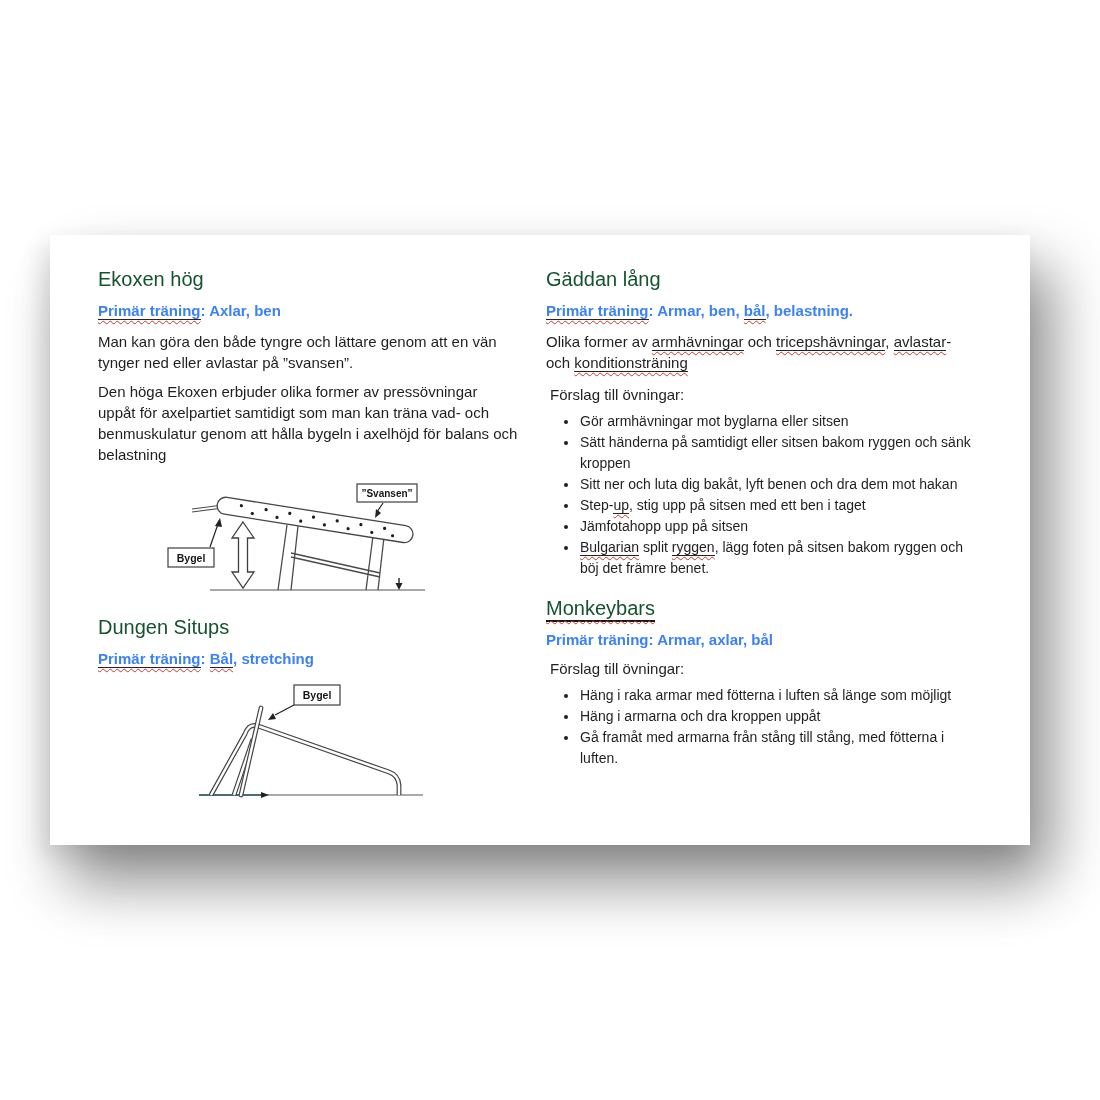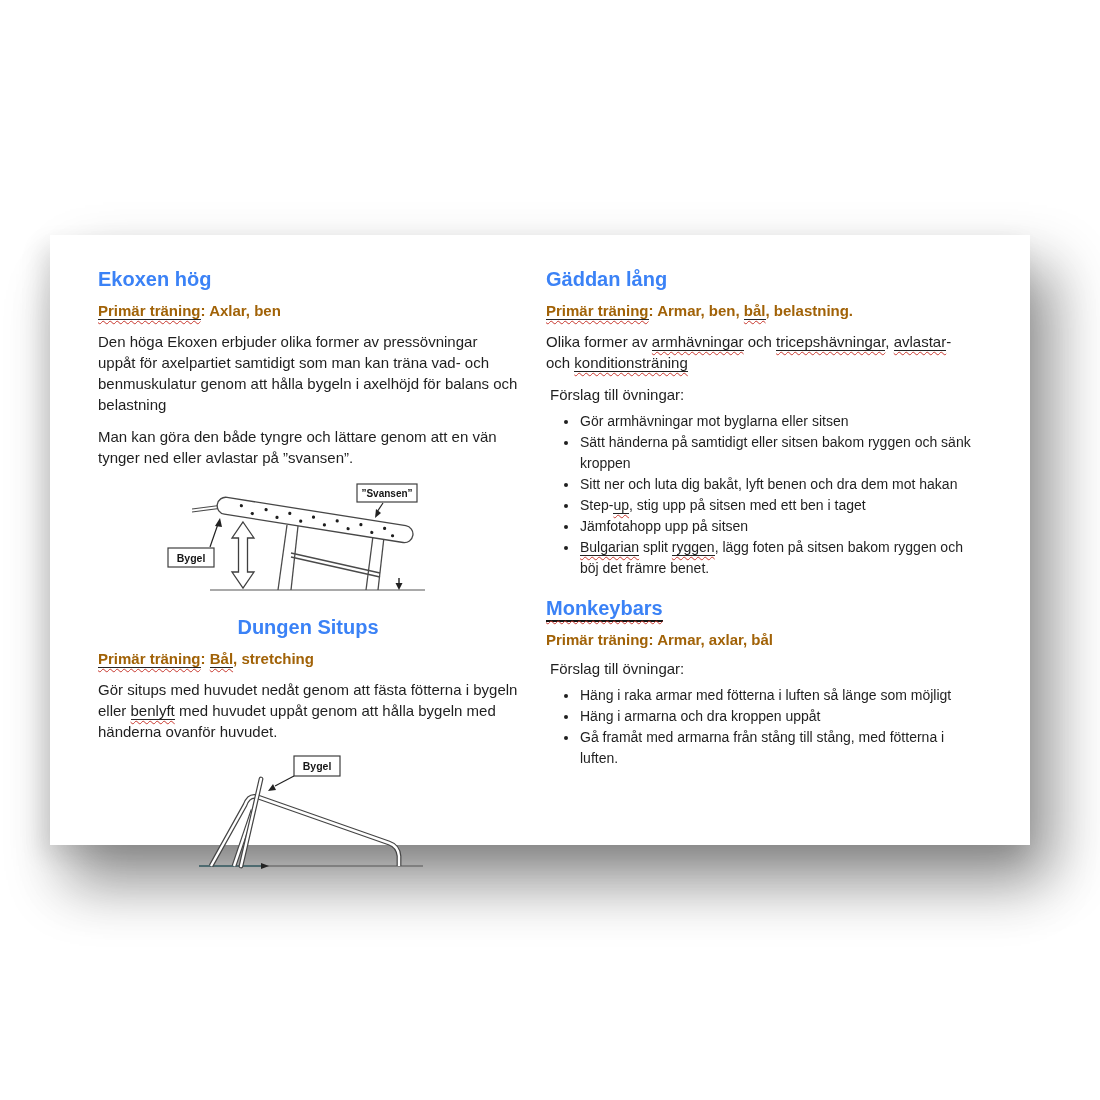--- a/index.html
+++ b/index.html
@@ -11,24 +11,24 @@
   .page{
     position:absolute;left:50px;top:235px;width:980px;height:610px;
     background:#ffffff;box-sizing:border-box;
     padding:33px 0 0 48px;display:flex;
     box-shadow: 26px 30px 55px rgba(0,0,0,0.30),
                 10px 45px 55px rgba(0,0,0,0.20),
                 -8px 10px 22px rgba(0,0,0,0.10);
   }
   .col-left{width:420px;margin-right:28px;flex:none;}
   .col-right{width:426px;flex:none;}
-  h2{font-size:20px;line-height:22px;margin:0 0 10px;color:#3b82f6;font-weight:700;}
-  h2.mt1{margin-top:12px;text-align:center;}
+  h2{font-size:20px;line-height:22px;margin:0 0 10px;color:#14532d;font-weight:400;}
+  h2.mt1{margin-top:12px;}
   h2.mt2{margin-top:18px;}
-  .primar{font-weight:700;font-size:15px;line-height:21px;margin:0 0 10px;color:#a16207;}
+  .primar{font-weight:700;font-size:15px;line-height:21px;margin:0 0 10px;color:#3b82f6;}
   .primar.tight{margin-bottom:8px;}
   p.body{font-size:15px;line-height:21px;margin:0 0 8px;}
   p.body.mb{margin-bottom:11px;}
   .suggest{font-size:15px;line-height:21px;margin:4px;}
   ul{margin:6px 0 0;padding-left:33px;font-size:14px;line-height:21px;}
   li{margin:0;padding-left:1px;}
   
   .usq{
     border-bottom:1px solid #232323;
     text-decoration:underline wavy #c8372d 1px;
@@ -56,22 +56,22 @@
 </head>
 <body>
 
 <div class="page">
 
   <div class="col-left">
 
     <section>
       <h2>Ekoxen hög</h2>
       <p class="primar"><span class="usq">Primär träning</span><span>: Axlar, ben</span></p>
+      <p class="body">Man kan göra den både tyngre och lättare genom att en vän tynger ned eller avlastar på ”svansen”.</p>
       <p class="body mb">Den höga Ekoxen erbjuder olika former av pressövningar uppåt för axelpartiet samtidigt som man kan träna vad- och benmuskulatur genom att hålla bygeln i axelhöjd för balans och belastning</p>
-      <p class="body">Man kan göra den både tyngre och lättare genom att en vän tynger ned eller avlastar på ”svansen”.</p>
 
       <div class="diag diag1">
         <svg width="330" height="128" viewBox="0 0 330 128">
 
           <line x1="80" y1="114" x2="295" y2="114" stroke="#555" stroke-width="1.2"></line>
 
           <g stroke="#4a4a4a" stroke-width="1.3">
             <line x1="157" y1="49" x2="148" y2="114"></line>
             <line x1="168" y1="50" x2="161" y2="114"></line>
             <line x1="243" y1="60" x2="236" y2="114"></line>
@@ -126,21 +126,20 @@
             <line x1="253" y1="27" x2="247" y2="36" stroke="#222" stroke-width="1.2"></line>
             <polygon points="245,42 251,37 246,33" fill="#222"></polygon>
           </g>
         </svg>
       </div>
     </section>
 
     <section>
       <h2 class="mt1">Dungen Situps</h2>
       <p class="primar"><span class="usq">Primär träning</span><span>: </span><span class="usq">Bål</span><span>, stretching</span></p>
-      <p class="body"><span>Gör situps med huvudet nedåt genom att fästa fötterna i bygeln eller </span><span class="usq">benlyft</span><span> med huvudet uppåt genom att hålla bygeln med händerna ovanför huvudet.</span></p>
 
       <div class="diag diag2">
         <svg width="270" height="124" viewBox="0 0 270 124">
 
           <line x1="4" y1="116" x2="70" y2="116" stroke="#4e6b70" stroke-width="2.2"></line>
           <line x1="70" y1="116" x2="228" y2="116" stroke="#555" stroke-width="1.2"></line>
           <polygon points="66,113 66,119 74,116" fill="#222"></polygon>
 
           <g fill="none">
             <path d="M39,116 L58,60" stroke="#454545" stroke-width="4.8"></path>

